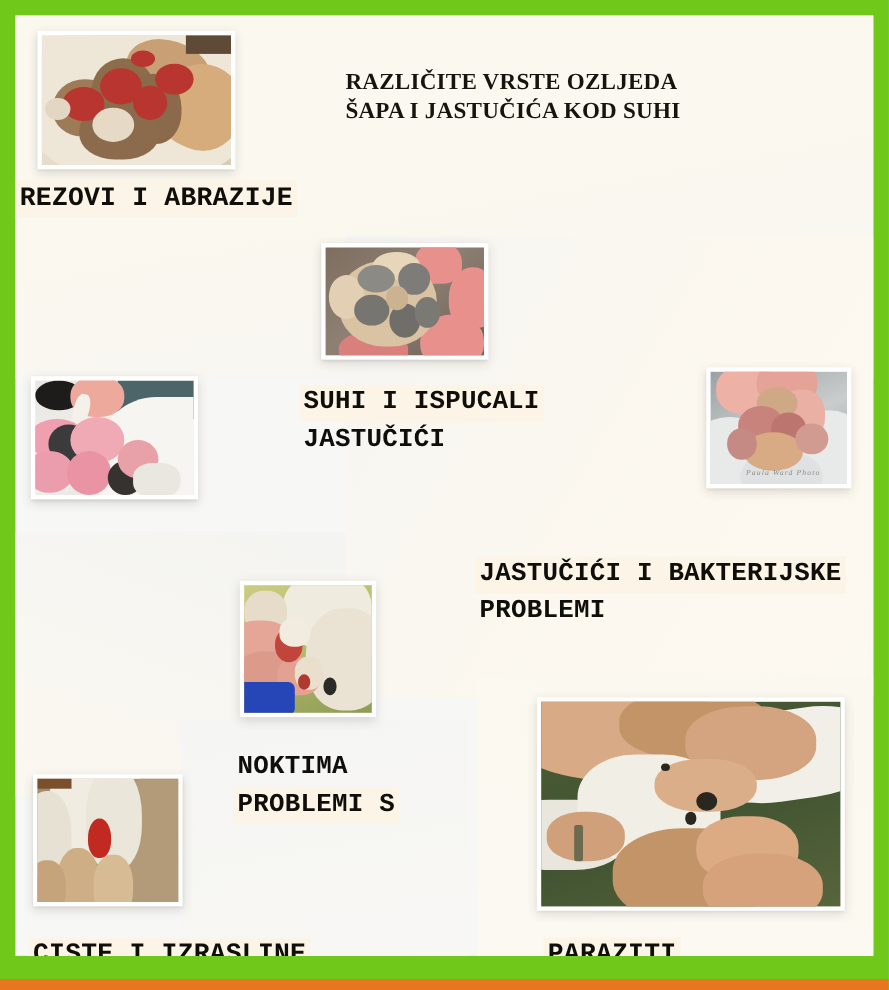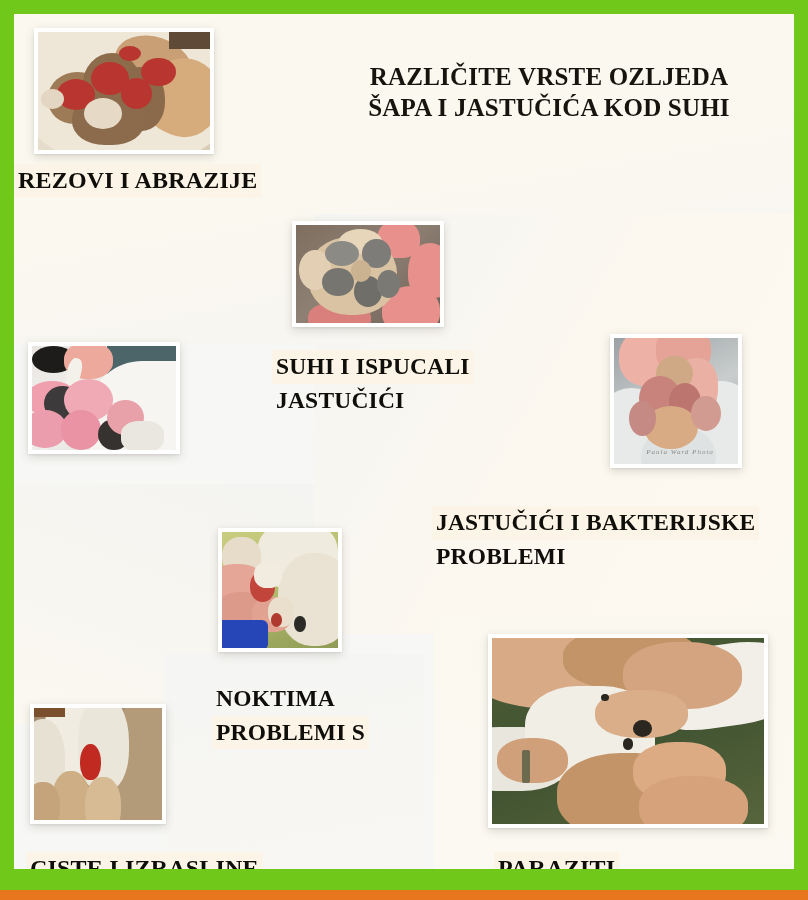--- a/index.html
+++ b/index.html
@@ -34,40 +34,40 @@
   #wash-c { left:0; top:470px; width:300px; height:240px;
     background:linear-gradient(200deg,#f4f4f2 0%, #fbf8f0 100%); }
   #wash-d { left:420px; top:600px; width:360px; height:255px;
     background:linear-gradient(200deg,#fbf8ef 0%, #fcf9f2 100%); }
   #wash-e { left:150px; top:640px; width:260px; height:215px;
     background:linear-gradient(170deg,#f5f5f3 0%, #f8f7f4 100%); }
 
   
   #title {
     position:absolute; left:300px; top:48px; width:470px;
-    font-weight:bold; font-size:25px; line-height:1.23;
-    letter-spacing:0.2px; color:#17140f; text-align:center;
+    font-weight:bold; font-size:21px; line-height:1.23;
+    letter-spacing:0.2px; color:#17140f; text-align:left;
   }
 
   
   .photo {
     position:absolute;
     background:#ffffff;
     padding:4px;
     box-shadow:0 3px 9px rgba(60,55,45,0.17), 0 1px 2px rgba(60,55,45,0.10);
   }
   .photo .img { width:100%; height:100%; position:relative; overflow:hidden; }
 
   
   .label {
     position:absolute;
     font-weight:bold; color:#100e0a;
     line-height:1.30; letter-spacing:0.2px;
   }
-  .label .ln { display:block; width:fit-content; padding:1px 4px 2px 4px; }
+  .label .ln { display:block; width:fit-content; padding:1px 4px 2px 4px;font-family:Liberation Mono, monospace; }
   .label .ln.hl { background:#fcf5e7; }
 
   
   
   #ph-cuts .img { background:linear-gradient(150deg,#efe7d9 0%,#e6dcca 55%,#d9ccb6 100%); }
   .pad { position:absolute; background:#b8362f; border-radius:50%; }
   .toe { position:absolute; background:#9c7a55; border-radius:50% 50% 45% 45%; }
   .furblob { position:absolute; background:#e7dccb; border-radius:50%; }
 
   
@@ -187,21 +187,21 @@
         <div class="darkpad" style="left:8%; top:38%; width:26%; height:34%;"></div>
         <div class="pinkpaw" style="left:22%; top:32%; width:34%; height:40%; background:#f0aab6;"></div>
         <div class="pinkpaw" style="left:-6%; top:62%; width:30%; height:36%; background:#eb9dad;"></div>
         <div class="pinkpaw" style="left:20%; top:62%; width:28%; height:38%; background:#e993a4;"></div>
         <div class="darkpad" style="left:46%; top:70%; width:22%; height:30%; background:#35322f;"></div>
         <div class="pinkpaw" style="left:52%; top:52%; width:26%; height:34%; background:#e8a1a8;"></div>
         <div class="whitefur" style="left:62%; top:72%; width:30%; height:30%; background:#e9e7df; border-radius:40%;"></div>
       </div>
     </div>
 
-    <div class="photo" id="ph-inf" style="left:596px; top:320px; width:132px; height:134px;">
+    <div class="photo" id="ph-inf" style="left:628px; top:320px; width:132px; height:110px;">
       <div class="img">
         <div class="wfur" style="left:-16%; top:40%; width:60%; height:70%;"></div>
         <div class="wfur" style="left:56%; top:34%; width:62%; height:74%;"></div>
         <div class="wfur" style="left:22%; top:70%; width:60%; height:48%; background:#dfe2e2;"></div>
         <div class="handpk" style="left:4%; top:-6%; width:46%; height:44%; background:#eeb1a6;"></div>
         <div class="handpk" style="left:34%; top:-10%; width:44%; height:40%; background:#e5a296;"></div>
         <div class="handpk" style="left:50%; top:16%; width:34%; height:46%; background:#eab0a4;"></div>
         <div class="inftan" style="left:34%; top:14%; width:30%; height:28%;"></div>
         <div class="infpink" style="left:20%; top:30%; width:34%; height:36%; background:#c9837d;"></div>
         <div class="infpink" style="left:44%; top:36%; width:26%; height:30%; background:#bd756f;"></div>

